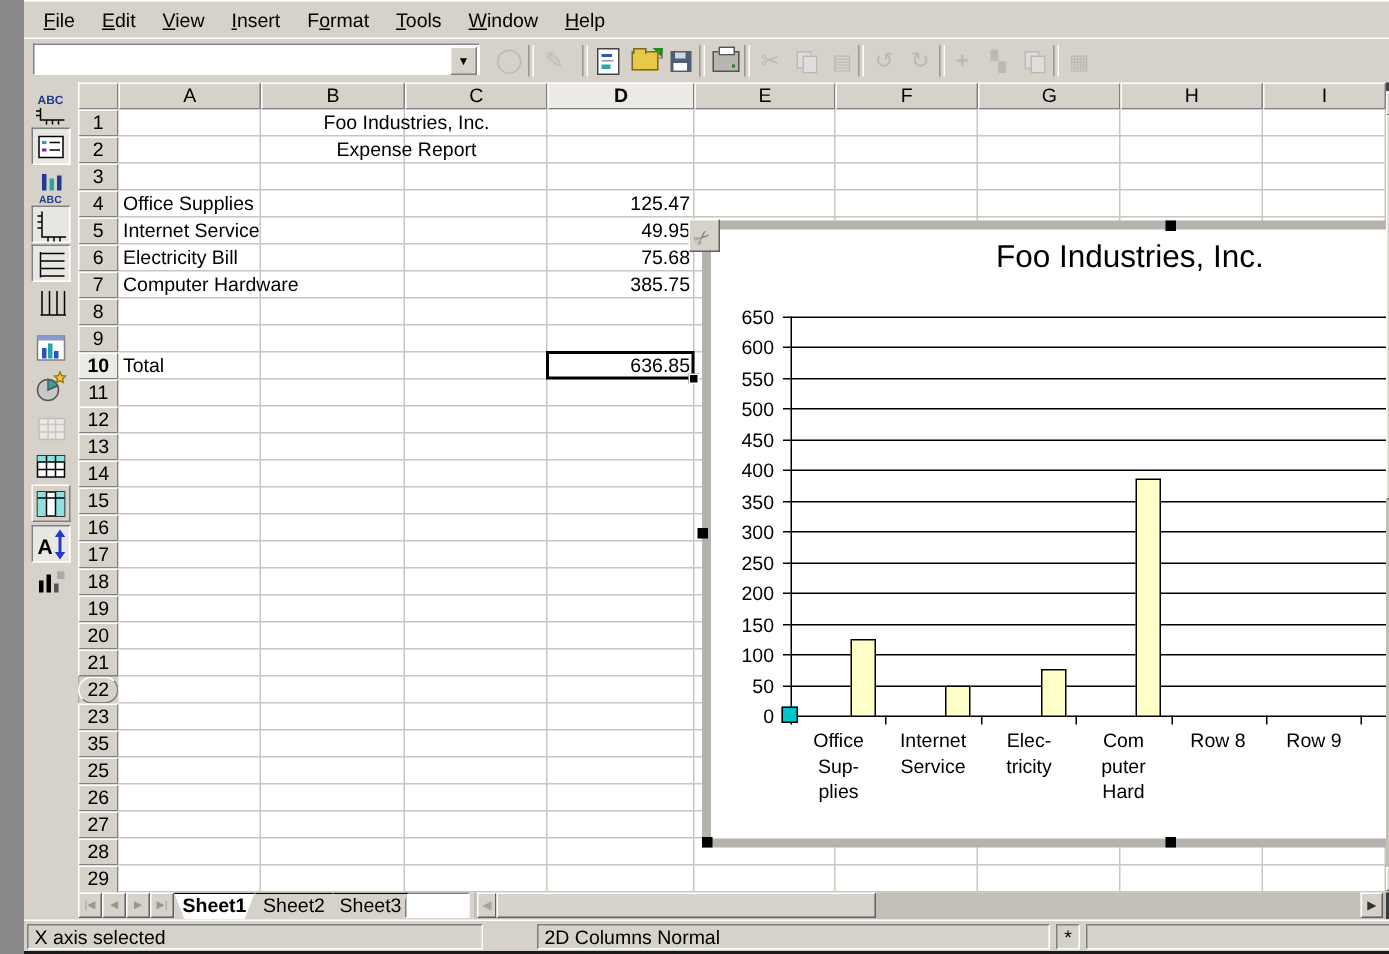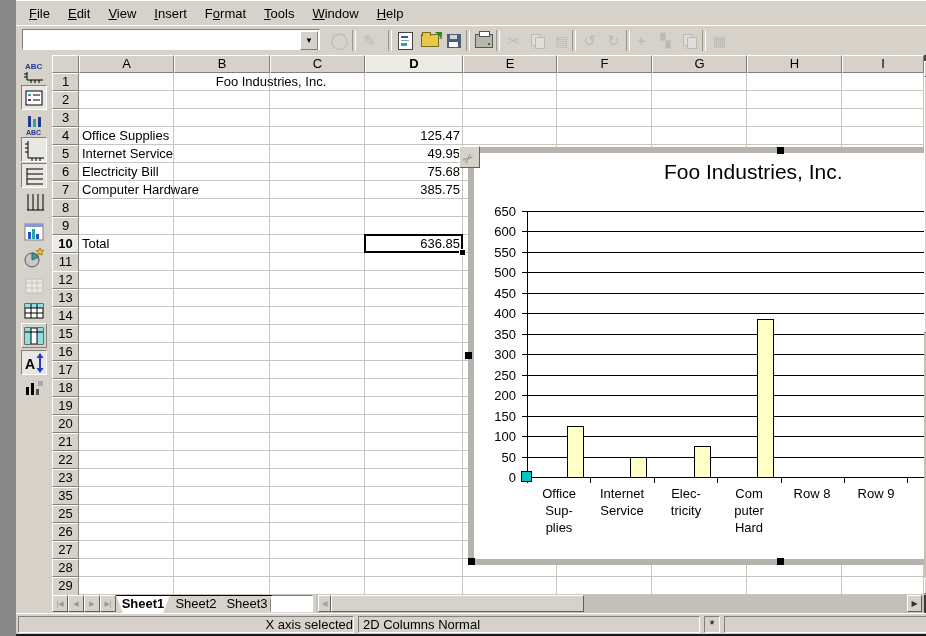--- a/index.html
+++ b/index.html
@@ -311,21 +311,21 @@
       <div class="rowhdr" style="left: 36px; top: 271px; width: 27px; height: 18px;">12</div>
       <div class="rowhdr" style="left: 36px; top: 289px; width: 27px; height: 18px;">13</div>
       <div class="rowhdr" style="left: 36px; top: 307px; width: 27px; height: 18px;">14</div>
       <div class="rowhdr" style="left: 36px; top: 325px; width: 27px; height: 18px;">15</div>
       <div class="rowhdr" style="left: 36px; top: 343px; width: 27px; height: 18px;">16</div>
       <div class="rowhdr" style="left: 36px; top: 361px; width: 27px; height: 18px;">17</div>
       <div class="rowhdr" style="left: 36px; top: 379px; width: 27px; height: 18px;">18</div>
       <div class="rowhdr" style="left: 36px; top: 397px; width: 27px; height: 18px;">19</div>
       <div class="rowhdr" style="left: 36px; top: 415px; width: 27px; height: 18px;">20</div>
       <div class="rowhdr" style="left: 36px; top: 433px; width: 27px; height: 18px;">21</div>
-      <div class="rowhdr" style="left: 36px; top: 451px; width: 27px; height: 18px;">22</div>
+      <div class="rowhdr" style="left: 36px; top: 451px; width: 27px; height: 18px; border-radius: 9px;">22</div>
       <div class="rowhdr" style="left: 36px; top: 469px; width: 27px; height: 18px;">23</div>
       <div class="rowhdr" style="left: 36px; top: 487px; width: 27px; height: 18px;">35</div>
       <div class="rowhdr" style="left: 36px; top: 505px; width: 27px; height: 18px;">25</div>
       <div class="rowhdr" style="left: 36px; top: 523px; width: 27px; height: 18px;">26</div>
       <div class="rowhdr" style="left: 36px; top: 541px; width: 27px; height: 18px;">27</div>
       <div class="rowhdr" style="left: 36px; top: 559px; width: 27px; height: 18px;">28</div>
       <div class="rowhdr" style="left: 36px; top: 577px; width: 27px; height: 23px;">29</div>
     </div>
 
   <div class="gridarea" id="gridarea">
@@ -361,20 +361,21 @@
       <div class="gline" style="left: 0px; top: 377px; width: 845px; height: 1px;"></div>
       <div class="gline" style="left: 0px; top: 395px; width: 845px; height: 1px;"></div>
       <div class="gline" style="left: 0px; top: 413px; width: 845px; height: 1px;"></div>
       <div class="gline" style="left: 0px; top: 431px; width: 845px; height: 1px;"></div>
       <div class="gline" style="left: 0px; top: 449px; width: 845px; height: 1px;"></div>
       <div class="gline" style="left: 0px; top: 467px; width: 845px; height: 1px;"></div>
       <div class="gline" style="left: 0px; top: 485px; width: 845px; height: 1px;"></div>
       <div class="gline" style="left: 0px; top: 503px; width: 845px; height: 1px;"></div>
       <div class="gline" style="left: 0px; top: 521px; width: 845px; height: 1px;"></div>
       <div class="celltext" style="left: 95px; top: 0px; width: 191px; text-align: center; padding-left: 3px; box-sizing: border-box;">Foo Industries, Inc.</div>
+      <div class="celltext" style="left: 95px; top: 18px; width: 191px; text-align: center; padding-left: 3px; box-sizing: border-box;">Expense Report</div>
       <div class="celltext" style="left: 0px; top: 54px; width: 95px; text-align: left; padding-left: 3px; box-sizing: border-box;">Office Supplies</div>
       <div class="celltext" style="left: 286px; top: 54px; width: 98px; text-align: right; padding-right: 3px; box-sizing: border-box;">125.47</div>
       <div class="celltext" style="left: 0px; top: 72px; width: 95px; text-align: left; padding-left: 3px; box-sizing: border-box;">Internet Service</div>
       <div class="celltext" style="left: 286px; top: 72px; width: 98px; text-align: right; padding-right: 3px; box-sizing: border-box;">49.95</div>
       <div class="celltext" style="left: 0px; top: 90px; width: 95px; text-align: left; padding-left: 3px; box-sizing: border-box;">Electricity Bill</div>
       <div class="celltext" style="left: 286px; top: 90px; width: 98px; text-align: right; padding-right: 3px; box-sizing: border-box;">75.68</div>
       <div class="celltext" style="left: 0px; top: 108px; width: 95px; text-align: left; padding-left: 3px; box-sizing: border-box;">Computer Hardware</div>
       <div class="celltext" style="left: 286px; top: 108px; width: 98px; text-align: right; padding-right: 3px; box-sizing: border-box;">385.75</div>
       <div class="celltext" style="left: 0px; top: 162px; width: 95px; text-align: left; padding-left: 3px; box-sizing: border-box;">Total</div>
       <div class="celltext" style="left: 286px; top: 162px; width: 98px; text-align: right; padding-right: 3px; box-sizing: border-box;">636.85</div>
@@ -485,19 +486,19 @@
     </div>
 
   <div class="hscroll-trough">
     <div class="sb-btn" style="left:2px;top:0;width:13px;height:17px;line-height:15px;color:#a9a59c;">◀</div>
     <div class="sb-thumb" style="left:15px;top:0;width:253px;height:17px;"></div>
     <div class="sb-btn" style="left:591px;top:0;width:15px;height:17px;line-height:15px;">▶</div>
   </div>
   <div class="corner-dark"></div>
 
   <div class="statusbar">
-    <div class="statuscell" style="left:2px;width:336px;text-align:right;">X axis selected</div>
+    <div class="statuscell" style="left:2px;width:304px;">X axis selected</div>
     <div class="statuscell" style="left:342px;width:342px;">2D Columns Normal</div>
     <div class="statuscell" style="left:688px;width:16px;text-align:center;padding-left:0;">*</div>
     <div class="statuscell" style="left:708px;width:216px;"></div>
   </div>
   <div class="app-bottom-line"></div>
 </div>
 
 </body></html>

